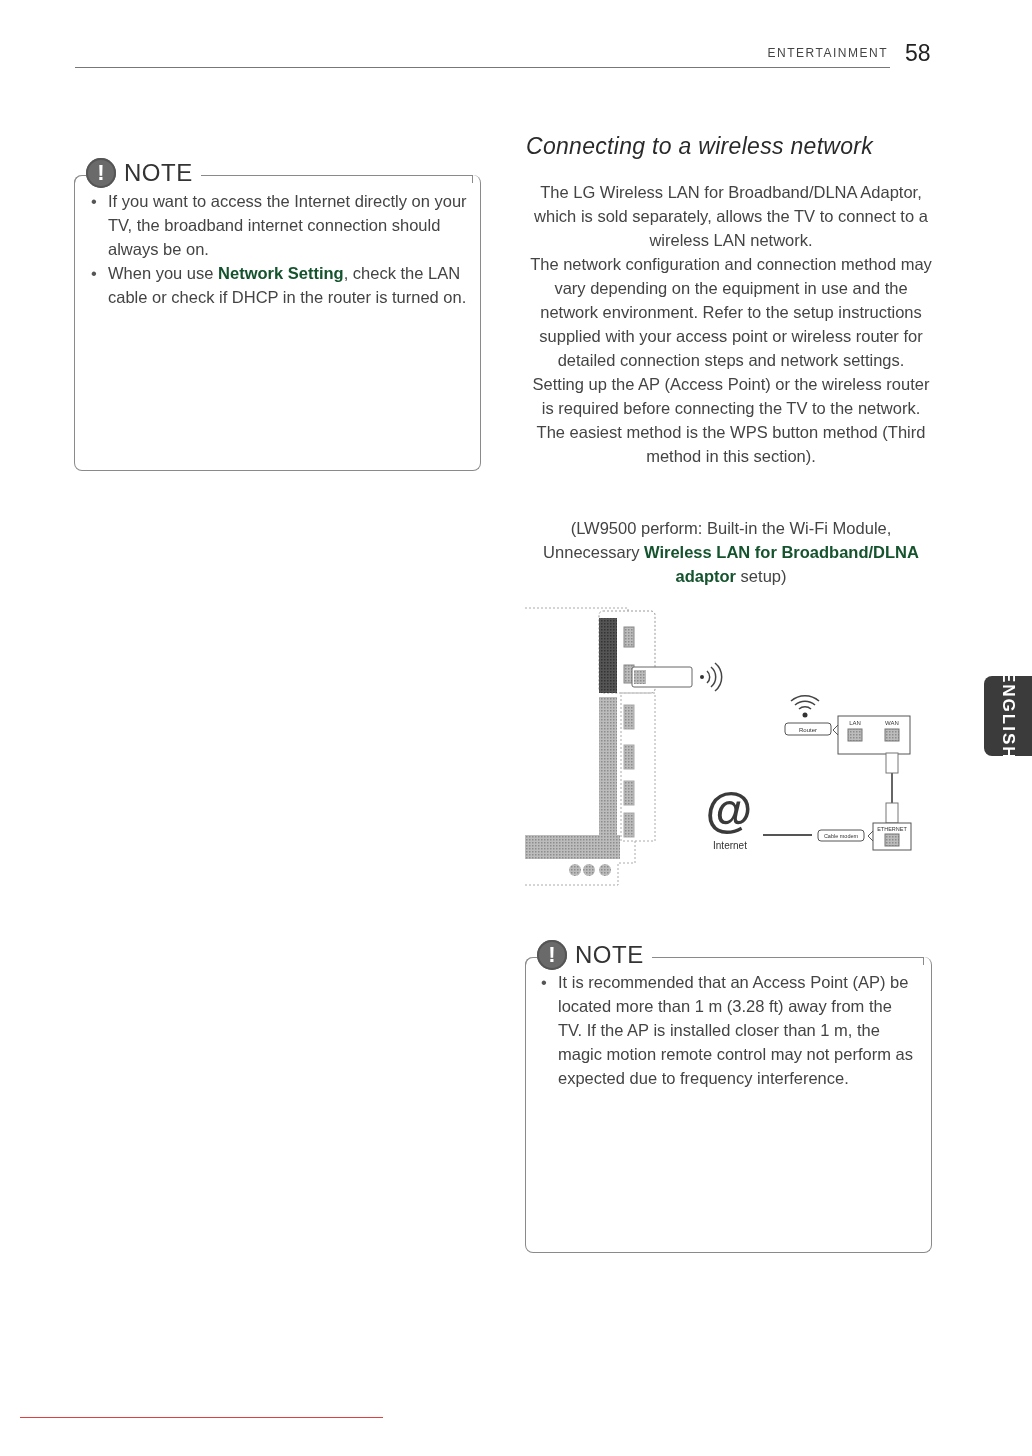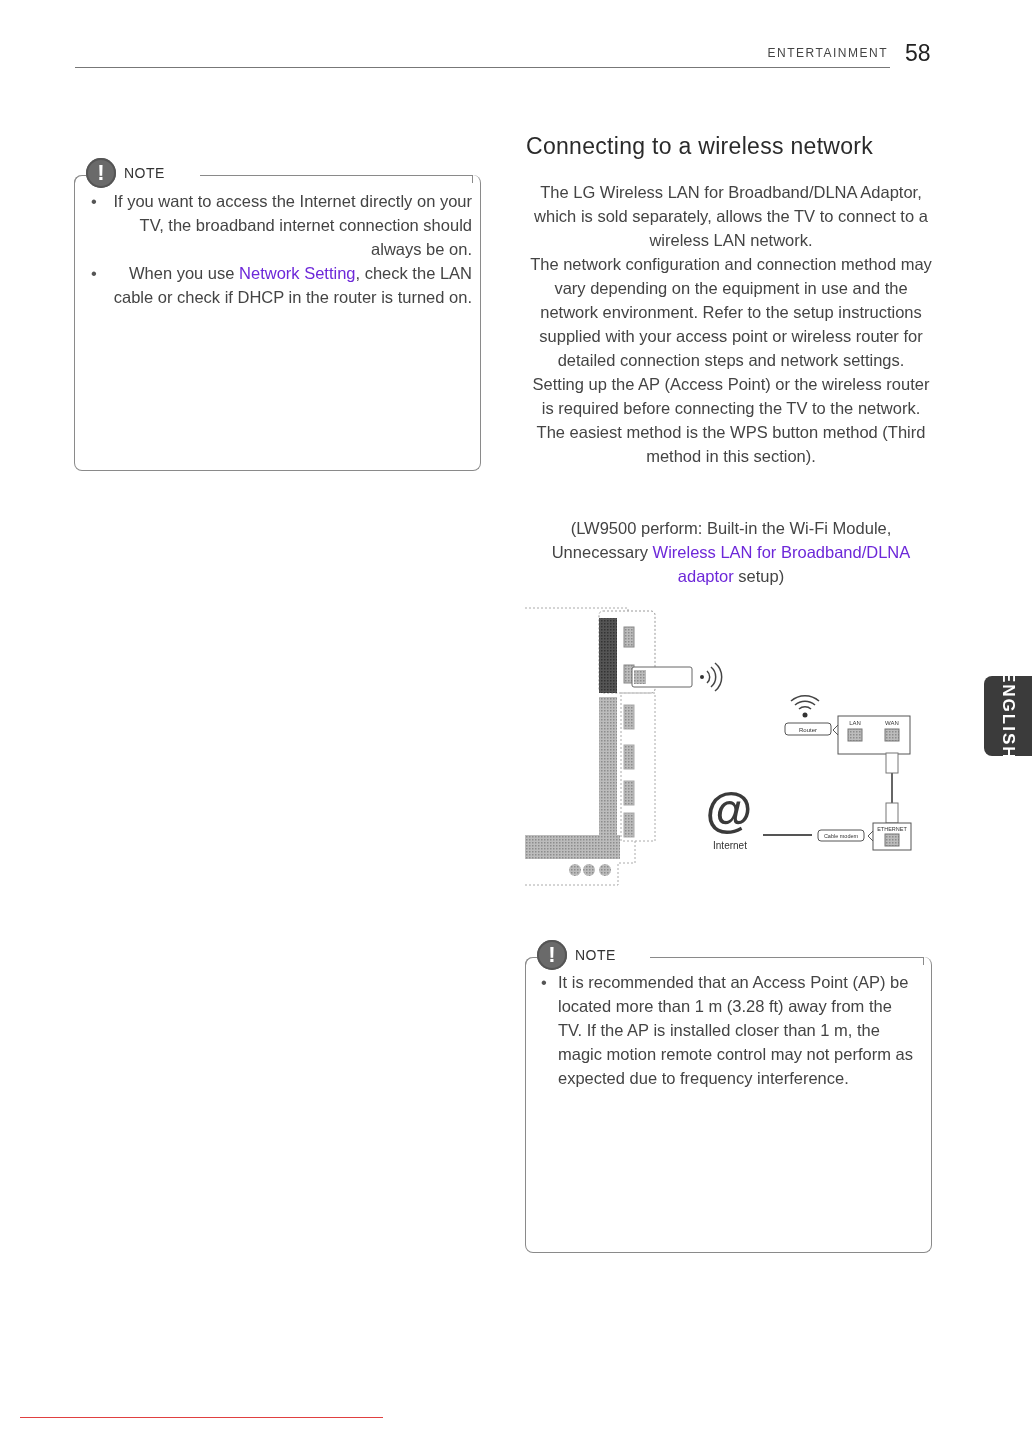--- a/index.html
+++ b/index.html
@@ -7,29 +7,29 @@
          font-family:"Liberation Sans", "DejaVu Sans", sans-serif; color:#3a3a3a; }
   .header-line { position:absolute; left:75px; top:67px; width:815px; height:1px; background:#777; }
   .section-label { position:absolute; right:144px; top:46px; font-size:12px; letter-spacing:1.5px; color:#444; }
   .page-number { position:absolute; left:905px; top:40px; font-size:23px; color:#222; }
 
   .note-box { position:absolute; border:1px solid #8a8a8a; border-radius:8px; border-top:none; }
   .note-head { position:absolute; display:flex; align-items:center; background:#fff; }
   .note-icon { width:30px; height:30px; border-radius:50%; background:#6a6a6a;
                color:#fff; font-weight:bold; font-size:22px; display:flex; align-items:center; justify-content:center;
                box-shadow: inset 0 0 0 2px #555; }
-  .note-title { font-size:14px; color:#333; margin-left:8px; letter-spacing:0.5px; }
+  .note-title { font-size:24px; color:#333; margin-left:8px; letter-spacing:0.5px; }
   .note-rule { position:absolute; height:1px; background:#8a8a8a; }
   .note-tick { position:absolute; width:12px; height:10px; border-top:1px solid #8a8a8a; border-left:1px solid #8a8a8a; border-top-left-radius:8px; }
   ul.bullets { list-style:none; margin:0; padding:0; }
   ul.bullets li { position:relative; padding-left:28px; font-size:16.5px; line-height:24px; color:#444; }
   ul.bullets li::before { content:"•"; position:absolute; left:11px; top:0; color:#555; }
-  b { color:#6d28d9; font-weight:normal; }
+  b { color:#14532d; font-weight:bold; }
 
-  .section-title { position:absolute; left:526px; top:133px; font-size:23px; color:#2a2a2a; letter-spacing:0.3px; }
+  .section-title { position:absolute; left:526px; top:133px; font-size:23px; color:#2a2a2a; letter-spacing:0.3px;font-style:italic; }
   .body-text { position:absolute; left:526px; width:410px; font-size:16.5px; line-height:24px; color:#444; }
   .body-text p { margin:0;text-align:center; }
 
   .diagram { position:absolute; left:520px; top:605px; width:410px; height:285px; }
 
   .lang-tab { position:absolute; left:984px; top:676px; width:48px; height:80px; background:#3b3b3b;
               border-top-left-radius:8px; border-bottom-left-radius:8px; display:flex; align-items:center; justify-content:center; }
   .lang-tab span { writing-mode:vertical-rl; color:#fff; font-weight:bold; font-size:17px; letter-spacing:2px; }
 
   .red-line { position:absolute; left:20px; top:1417px; width:363px; height:1px; background:#e04040; }
@@ -43,21 +43,21 @@
 
 <div>
   <div class="note-box" style="left:74px; top:175px; width:405px; height:295px;"></div>
   <div class="note-tick" style="left:74px; top:175px;"></div>
   <div class="note-rule" style="left:200px; top:175px; width:272px;"></div>
   <div class="note-rule" style="left:472px; top:175px; width:1px; height:8px; background:#8a8a8a;"></div>
   <div class="note-head" style="left:86px; top:158px; padding-right:8px;">
     <div class="note-icon">!</div>
     <div class="note-title">NOTE</div>
   </div>
-  <ul class="bullets" style="position:absolute; left:80px; top:189px; width:392px;text-align:right;">
+  <ul class="bullets" style="position:absolute; left:80px; top:189px; width:392px;">
     <li><span>If you want to access the Internet directly on your TV, the broadband internet connection should always be on.</span></li>
     <li><span>When you use </span><b>Network Setting</b><span>, check the LAN cable or check if DHCP in the router is turned on.</span></li>
   </ul>
 </div>
 
 <div class="section-title">Connecting to a  wireless network</div>
 <div class="body-text" style="top:180px;">
   <p>The LG Wireless LAN for Broadband/DLNA Adaptor, which is sold separately, allows the TV to connect to a wireless LAN network.</p>
   <p>The network configuration and connection method may vary depending on the equipment in use and the network environment. Refer to the setup instructions supplied with your access point or wireless router for detailed connection steps and network settings.</p>
   <p>Setting up the AP (Access Point) or the wireless router is required before connecting the TV to the network. The easiest method is the WPS button method (Third method in this section).</p>

